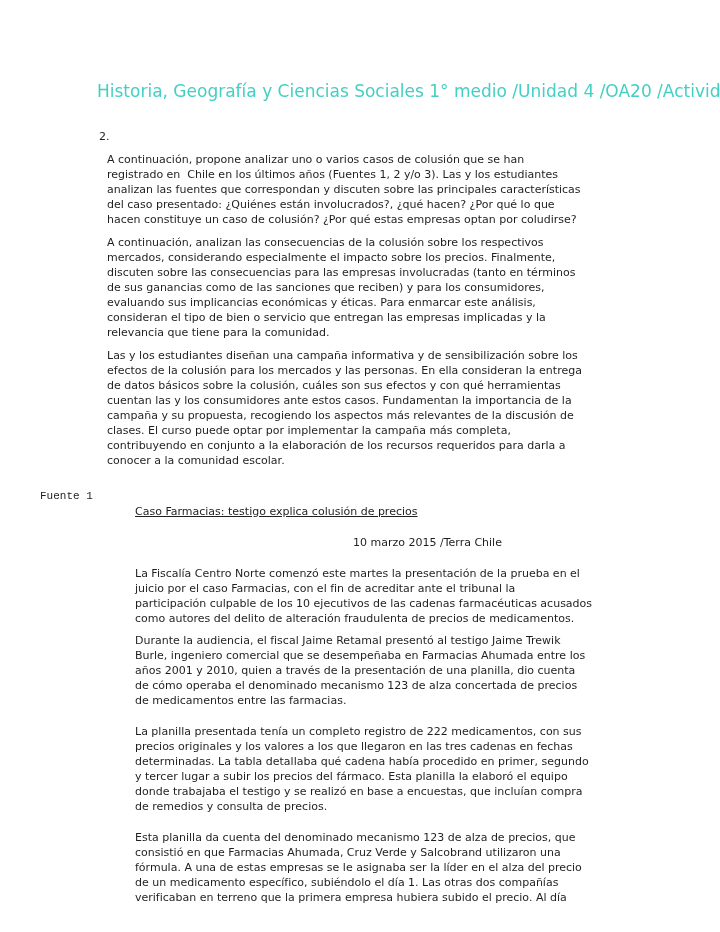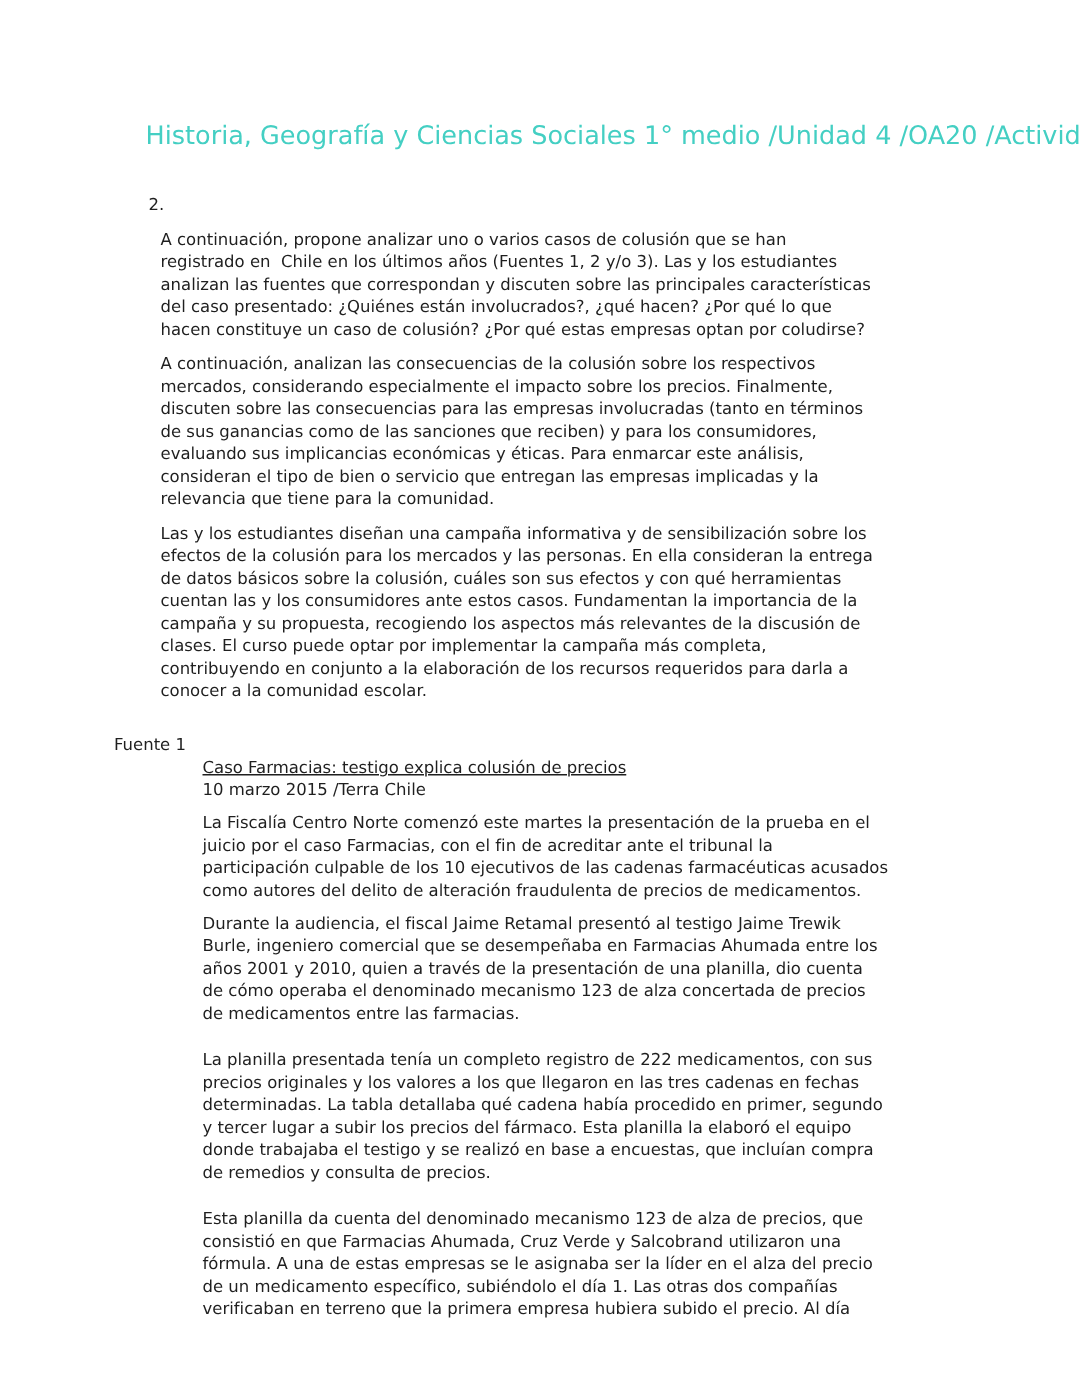--- a/index.html
+++ b/index.html
@@ -28,34 +28,36 @@
     width: 16px;
   }
   .numbered-item .txt {
     white-space: pre;
   }
   .para {
     margin: 8px 0 0 107px;
     white-space: pre;
   }
   .source-label {
-    margin: 21px 0 0 76px;
+    margin: 21px 0 0 40px;
     white-space: pre;
+    font-family: Liberation Mono, monospace;
   }
   .source-block {
     margin-left: 135px;
   }
   .source-title {
     margin: 0 0 0 0;
     white-space: pre;
     text-decoration: underline;
   }
   .source-byline {
-    margin: 0;
+    margin: 16px;
     white-space: pre;
+    text-align: center;
   }
   .source-lead {
     margin: 7px 0 0 0;
     white-space: pre;
   }
   .source-body {
     margin: 7px 0 0 0;
     white-space: pre;
   }
   .source-body.cont {

